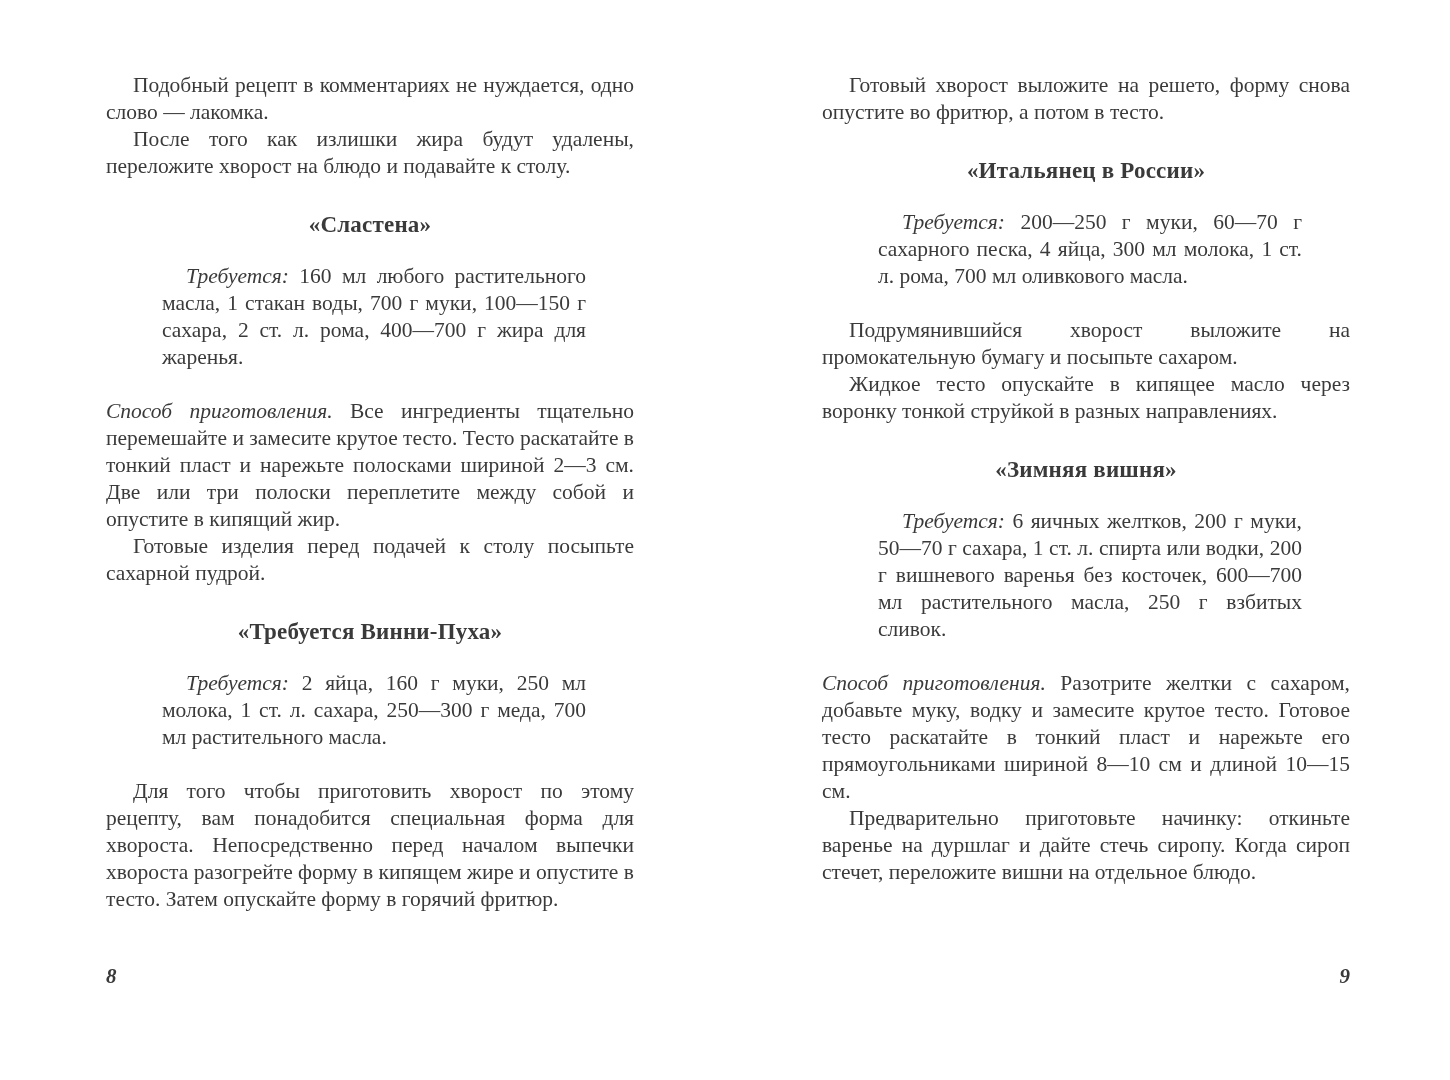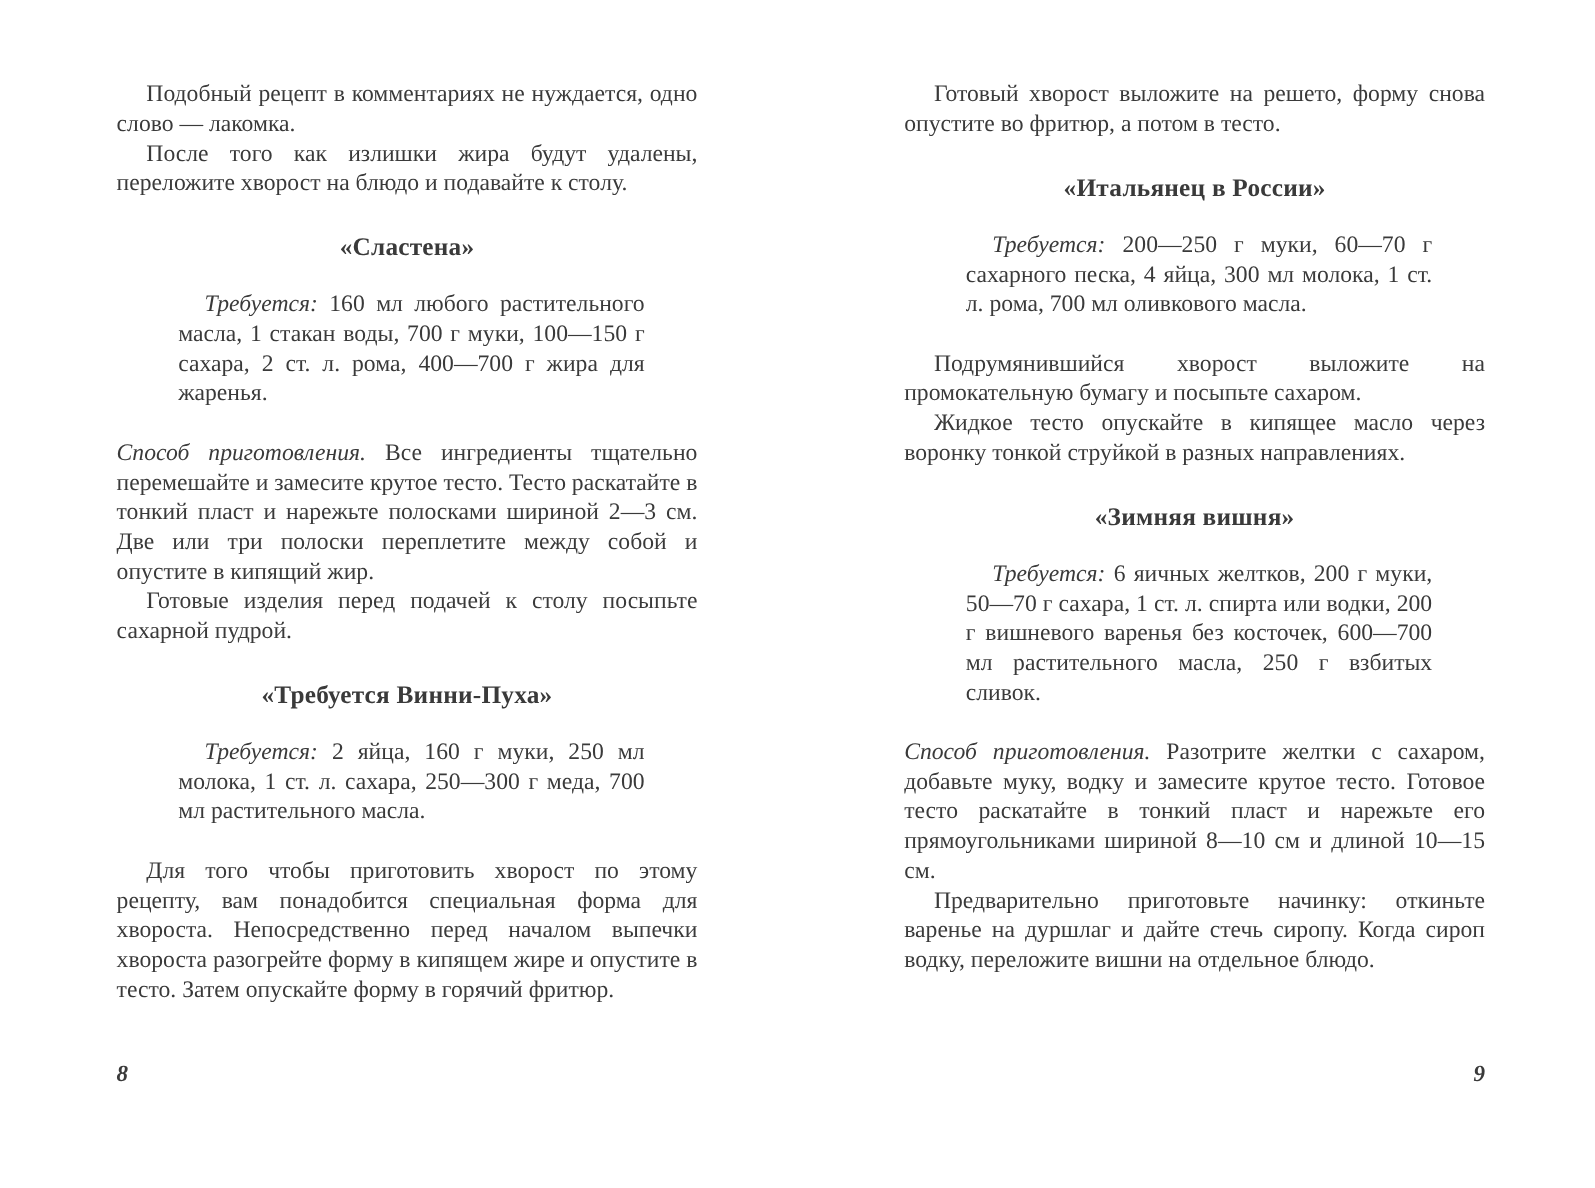--- a/index.html
+++ b/index.html
@@ -104,18 +104,18 @@
 
     <p class="p">Подрумянившийся хворост выложите на промокательную бумагу и посыпьте сахаром.</p>
     <p class="p">Жидкое тесто опускайте в кипящее масло через воронку тонкой струйкой в разных направлениях.</p>
 
     <h3 class="h">«Зимняя вишня»</h3>
 
     <p class="req"><span class="lead">Требуется:</span><span> 6 яичных желтков, 200 г муки, 50—70 г сахара, 1 ст. л. спирта или водки, 200 г вишневого варенья без косточек, 600—700 мл растительного масла, 250 г взбитых сливок.</span></p>
 
     <p class="method"><span class="lead">Способ приготовления.</span><span> Разотрите желтки с сахаром, добавьте муку, водку и замесите крутое тесто. Готовое тесто раскатайте в тонкий пласт и нарежьте его прямоугольниками шириной 8—10 см и длиной 10—15 см.</span></p>
 
-    <p class="p">Предварительно приготовьте начинку: откиньте варенье на дуршлаг и дайте стечь сиропу. Когда сироп водку, переложите вишни на отдельное блюдо.</p>
+    <p class="p">Предварительно приготовьте начинку: откиньте варенье на дуршлаг и дайте стечь сиропу. Когда сироп стечет, переложите вишни на отдельное блюдо.</p>
 
     <div class="pagenum pn-right">9</div>
   </div>
 
 </div>
 
 </body></html>

